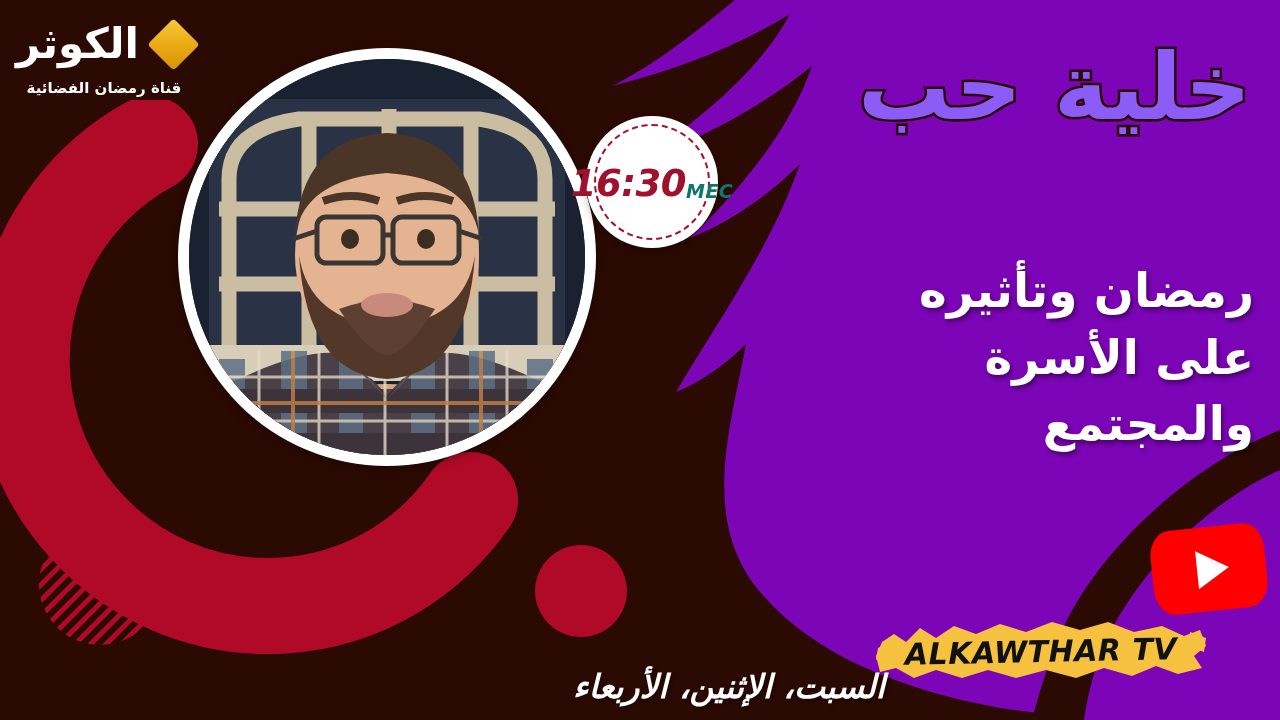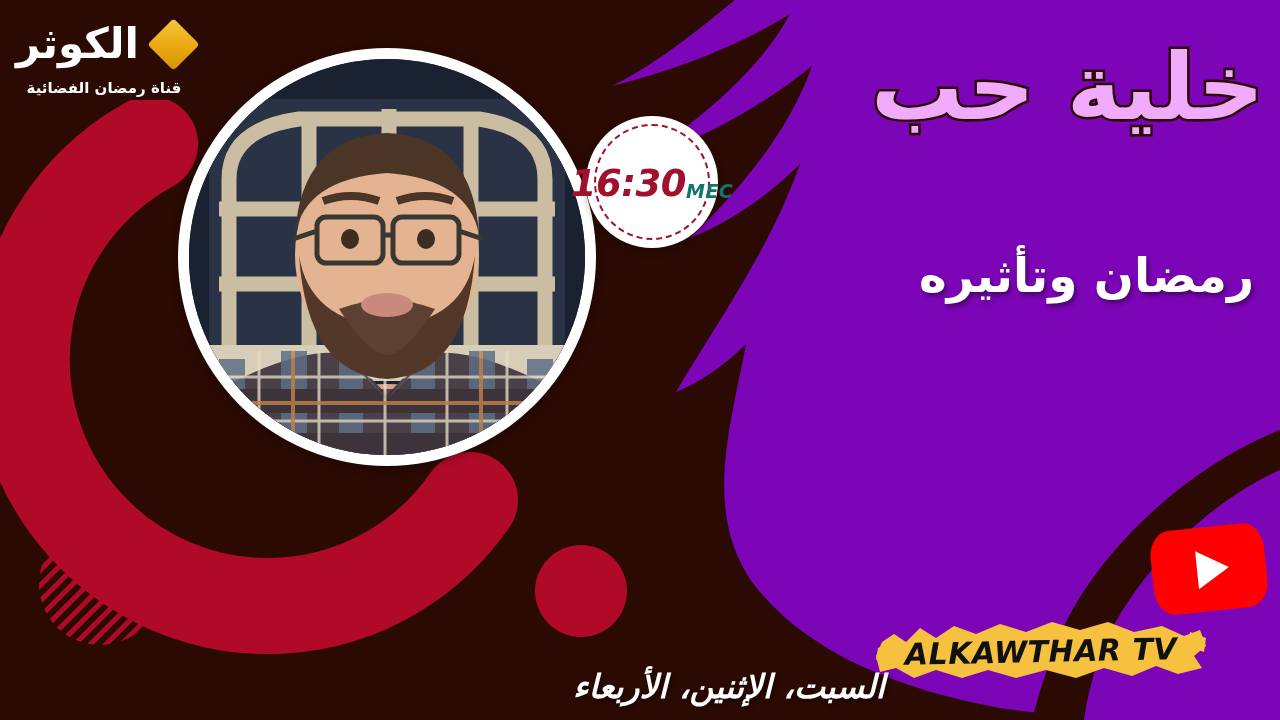--- a/index.html
+++ b/index.html
@@ -68,27 +68,27 @@
     width:37px;height:37px;flex:0 0 auto;
     background:linear-gradient(135deg,#f5c93a 0%,#e9a812 55%,#d39406 100%);
     transform:rotate(45deg);border-radius:4px;
   }
   .logo-sub{
     margin-top:7px;font-size:15px;font-weight:bold;color:#ffffff;direction:rtl;
   }
 
   
   .title-main{
-    position:absolute;right:16px;top:40px;width:470px;text-align:right;direction:rtl;
-    font-size:92px;font-weight:bold;line-height:1.05;color:#f0abfc;
+    position:absolute;right:29px;top:40px;width:470px;text-align:right;direction:rtl;
+    font-size:92px;font-weight:bold;line-height:1.05;color:#8b5cf6;
     -webkit-text-stroke:5px #2b0a03;paint-order:stroke fill;
     z-index:8;
   }
   .desc{
-    position:absolute;right:26px;top:243px;width:480px;text-align:right;direction:rtl;
+    position:absolute;right:26px;top:258px;width:480px;text-align:right;direction:rtl;
     color:#ffffff;font-size:47px;font-weight:bold;line-height:1.42;
     text-shadow:2px 3px 5px rgba(0,0,0,.45);
     z-index:8;
   }
   .desc .l2{display:block;}
 
   
   .yt{
     position:absolute;left:1152px;top:527px;width:114px;height:84px;z-index:9;
     transform:rotate(-6deg);
@@ -250,20 +250,21 @@
       <span class="logo-word">الكوثر</span>
       <span class="logo-diamond"></span>
     </div>
     <div class="logo-sub">قناة رمضان الفضائية</div>
   </div>
 
   <div class="title-main">خلية حب</div>
 
   <div class="desc">
     <span>رمضان وتأثيره</span>
+    <span class="l2">على الأسرة والمجتمع</span>
   </div>
 
   <div class="yt">
     <div class="yt-box">
       <div class="yt-tri"></div>
     </div>
   </div>
 
   <div class="brush">
     <svg class="brush-svg" viewBox="0 0 330 74" preserveAspectRatio="none">

